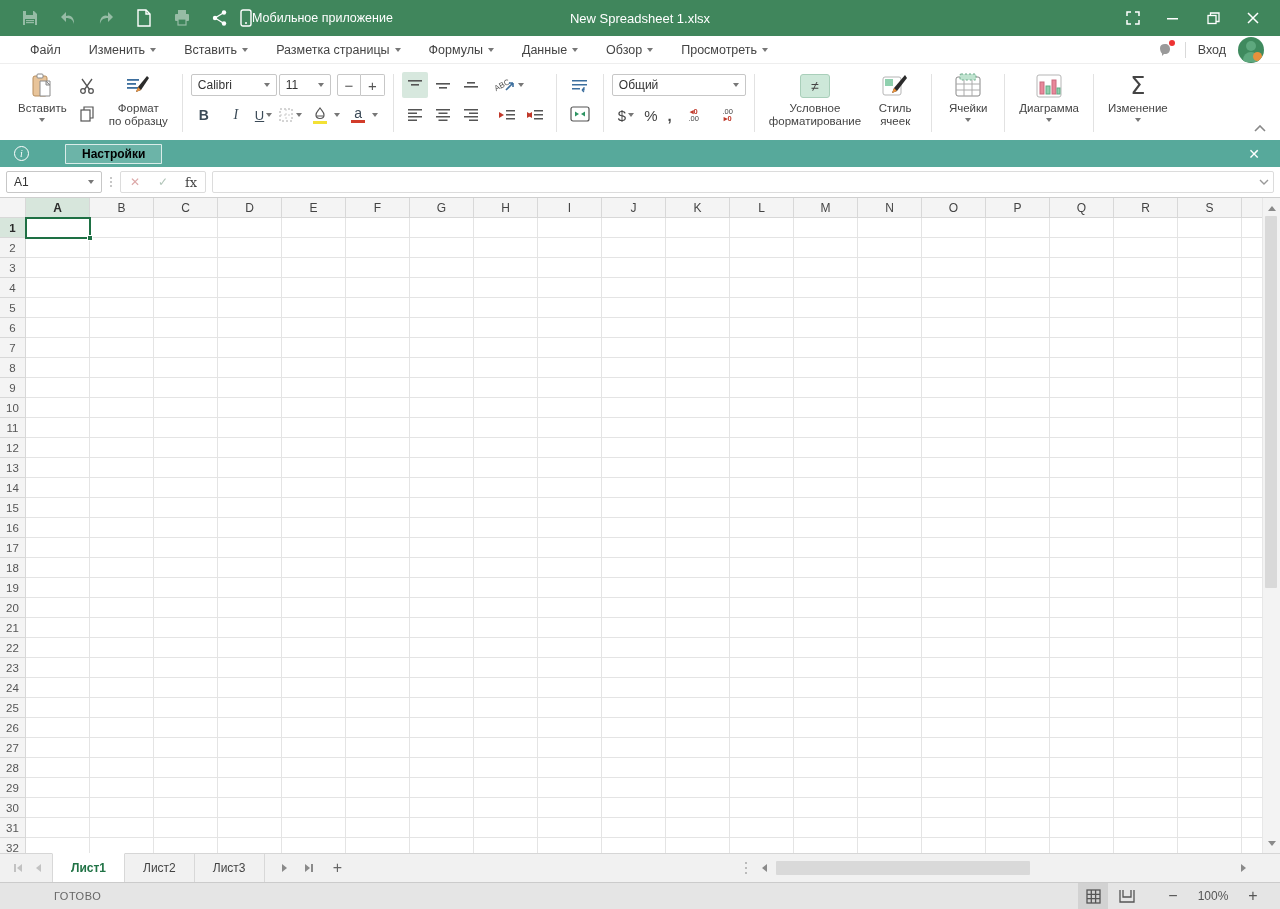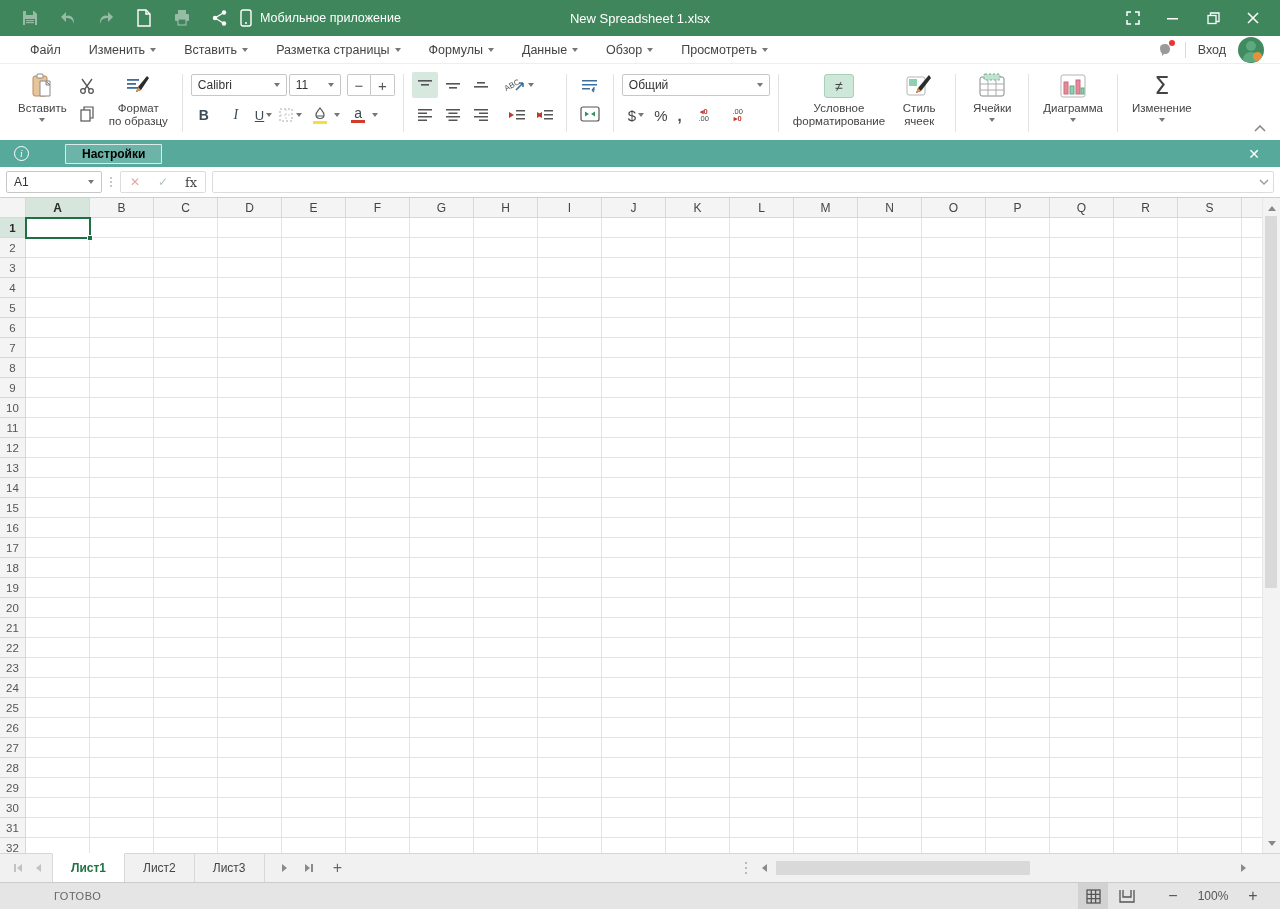--- a/index.html
+++ b/index.html
@@ -3,21 +3,21 @@
 <meta charset="utf-8">
 <style>
   * { margin:0; padding:0; box-sizing:border-box; }
   html,body { width:1280px; height:909px; overflow:hidden; font-family:"Liberation Sans",sans-serif; background:#fff; }
 
   
   .titlebar { height:36px; background:#40865C; display:flex; align-items:center; position:relative; color:#fff; }
   .tb-icons { display:flex; align-items:center; gap:14px; padding-left:18px; }
   .tb-btn { width:24px; height:24px; display:flex; align-items:center; justify-content:center; cursor:pointer; }
   .dim { opacity:.45; }
-  .tb-mobile { display:flex; align-items:center; gap:8px; margin-left:8px; cursor:pointer; }
+  .tb-mobile { display:flex; align-items:center; margin-left:8px; cursor:pointer; }
   .tb-mobile span { font-size:12.5px; color:#fff; }
   .tb-title { position:absolute; left:0; right:0; text-align:center; font-size:13px; pointer-events:none; }
   .tb-controls { margin-left:auto; display:flex; align-items:center; gap:10px; padding-right:12px; }
   .tb-controls .tb-btn { width:30px; }
 
   
   .menubar { height:28px; background:#fff; display:flex; align-items:center; padding:0 16px; border-bottom:1px solid #eee; }
   .menu-item { display:flex; align-items:center; gap:5px; font-size:12.5px; color:#444; padding:0 14px; height:100%; cursor:pointer; white-space:nowrap; }
   .menu-item:first-child { padding-left:14px; }
   .menu-right { margin-left:auto; display:flex; align-items:center; gap:12px; }
@@ -308,21 +308,21 @@
       </div>
       <div class="biglabel">Формат
 по образцу</div>
     </div>
   </div>
   <div class="rdiv"></div>
 
   <div class="rgroup">
     <div class="rstack">
       <div class="rrow">
-        <div class="combo" style="width:96px">
+        <div class="combo" style="width:86px">
           <span>Calibri</span>
             <span class="caret"></span>
         </div>
         <div class="combo" style="width:52px">
           <span>11</span>
             <span class="caret"></span>
         </div>
         <div style="display:flex; margin-left:4px;">
           <div class="szbtn l">−</div>
           <div class="szbtn r">+</div>
@@ -461,21 +461,21 @@
             <path d="M11 8 L15 5.5 V10.5 Z" fill="#2d9462"></path>
           </svg>
       </div>
     </div>
   </div>
   <div class="rdiv"></div>
 
   <div class="rgroup">
     <div class="rstack">
       <div class="rrow">
-        <div class="combo" style="width:148px">
+        <div class="combo" style="width:134px">
           <span>Общий</span>
             <span class="caret"></span>
         </div>
       </div>
       <div class="rrow" style="gap:10px; padding-left:6px;">
         <div class="dropwrap">
             <span class="numicon">$</span>
             <span class="caret"></span>
           </div>
         <span class="numicon">%</span>

